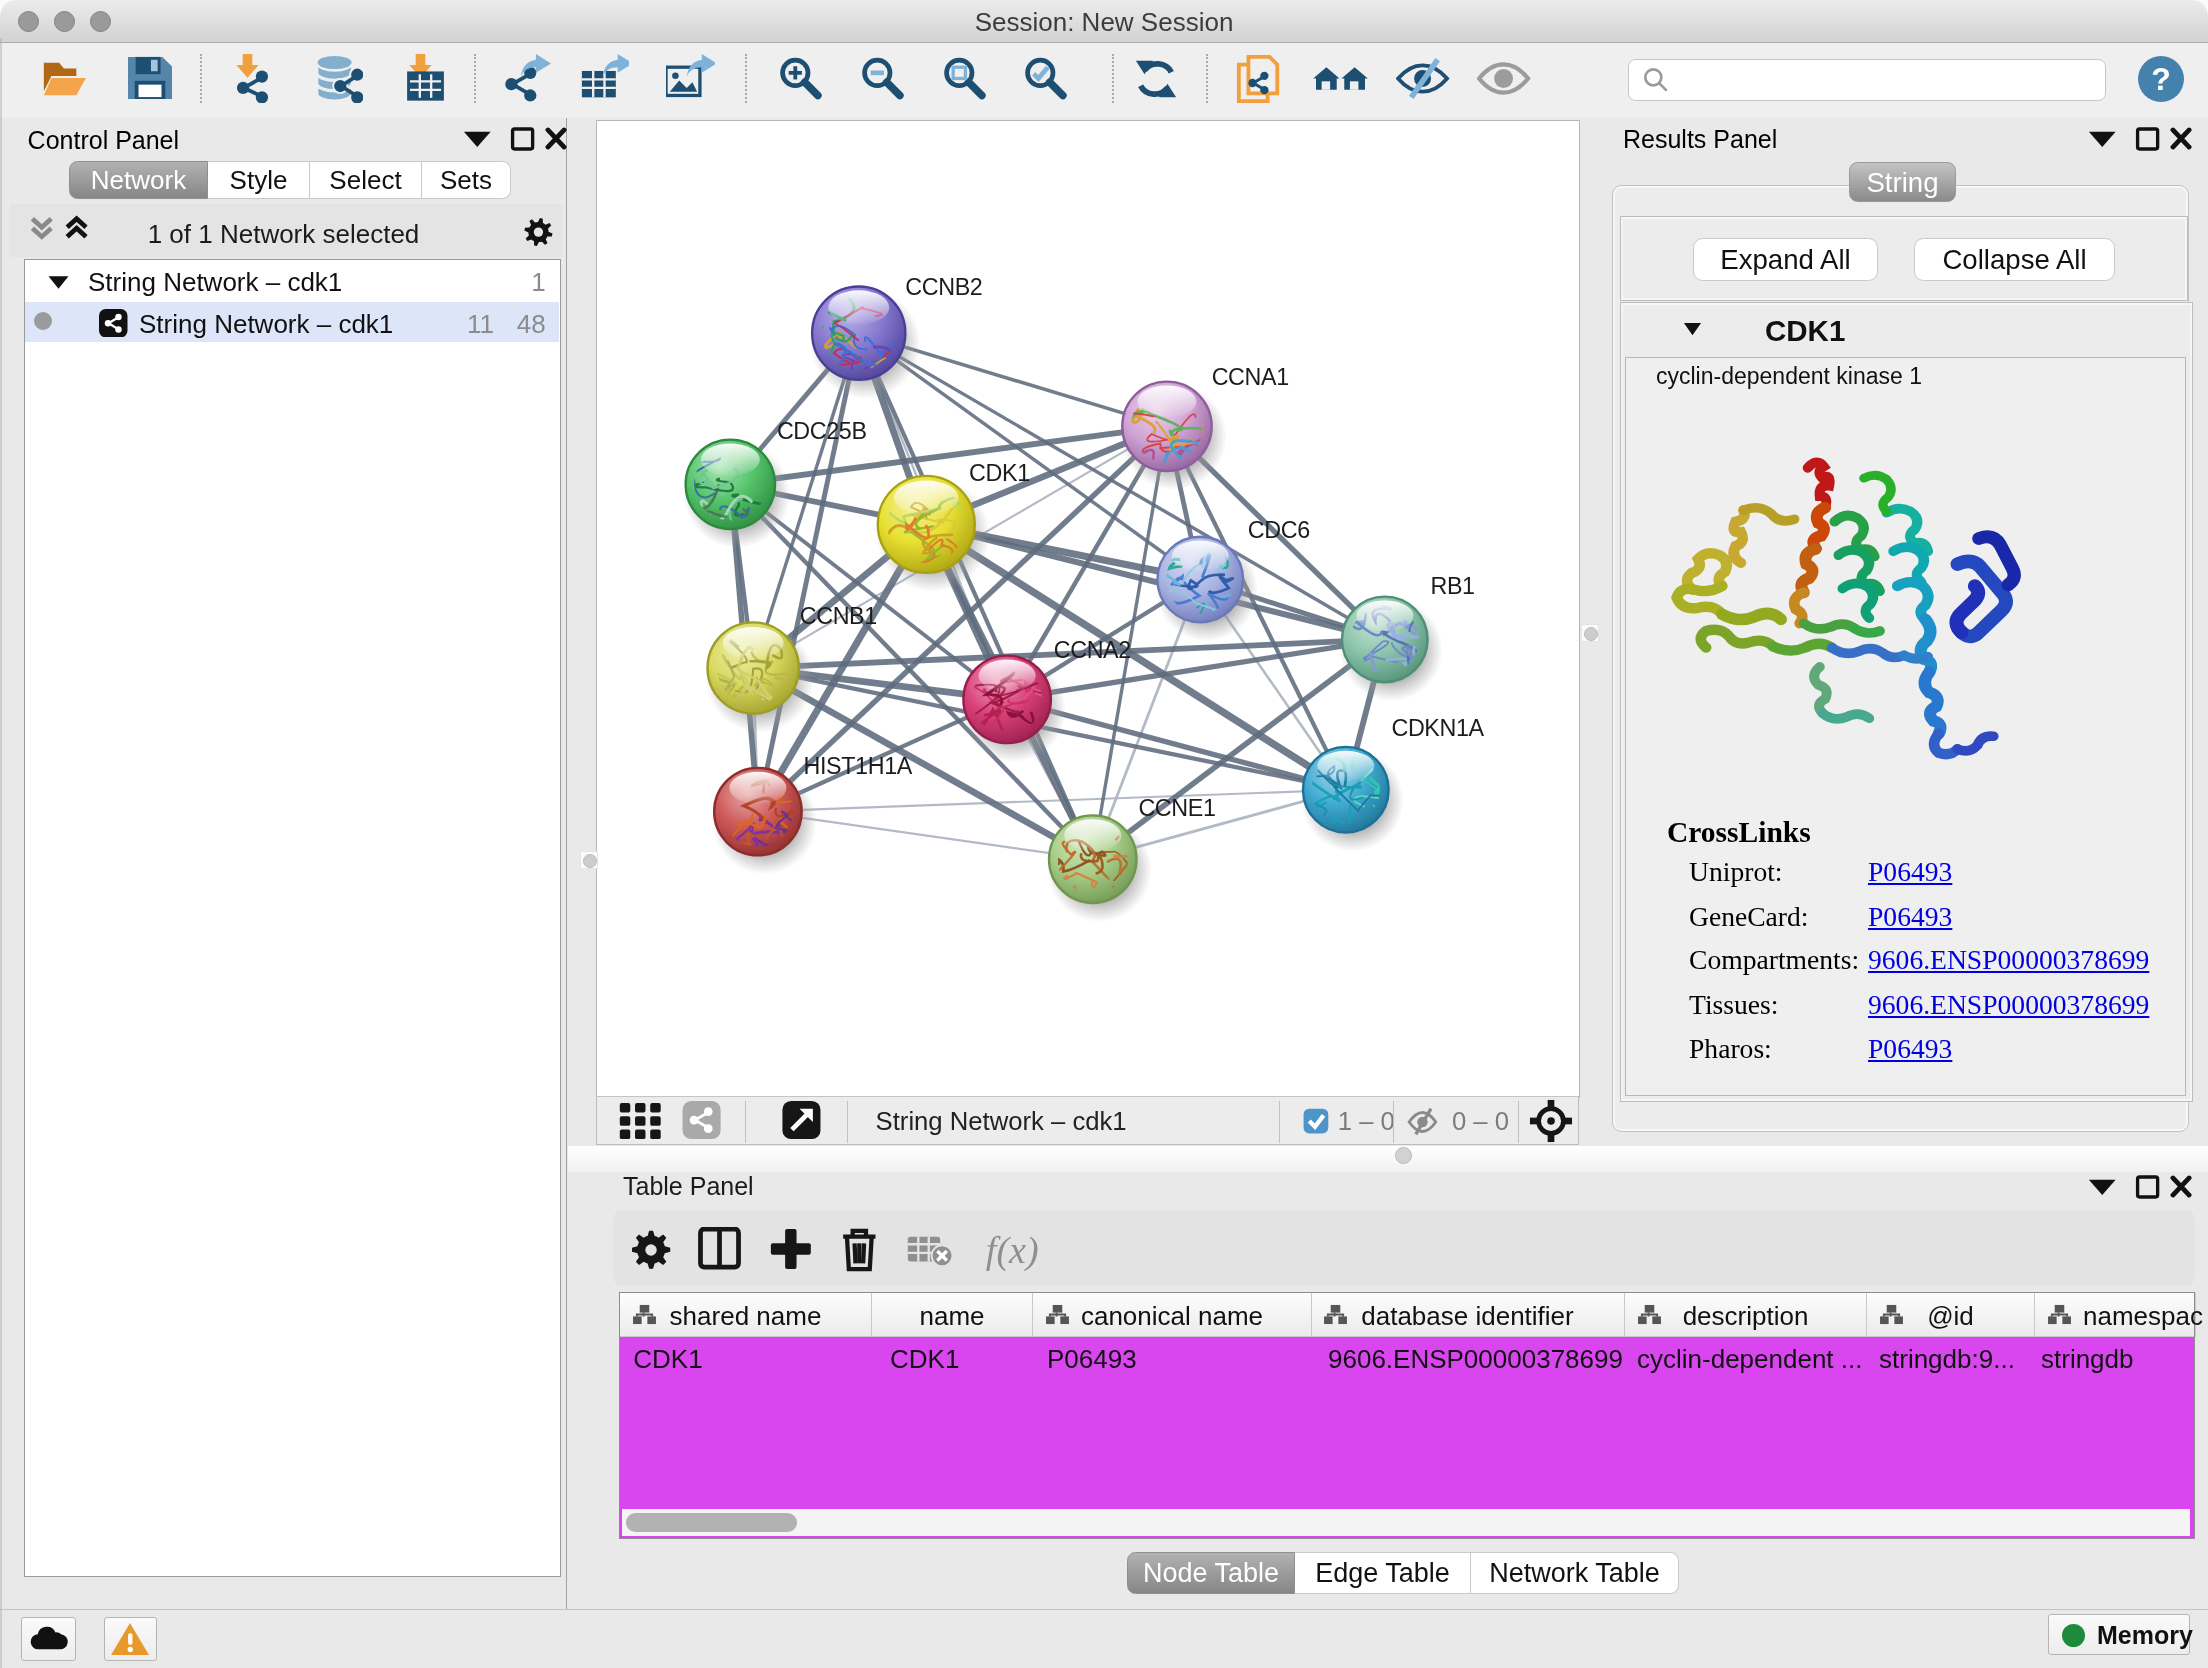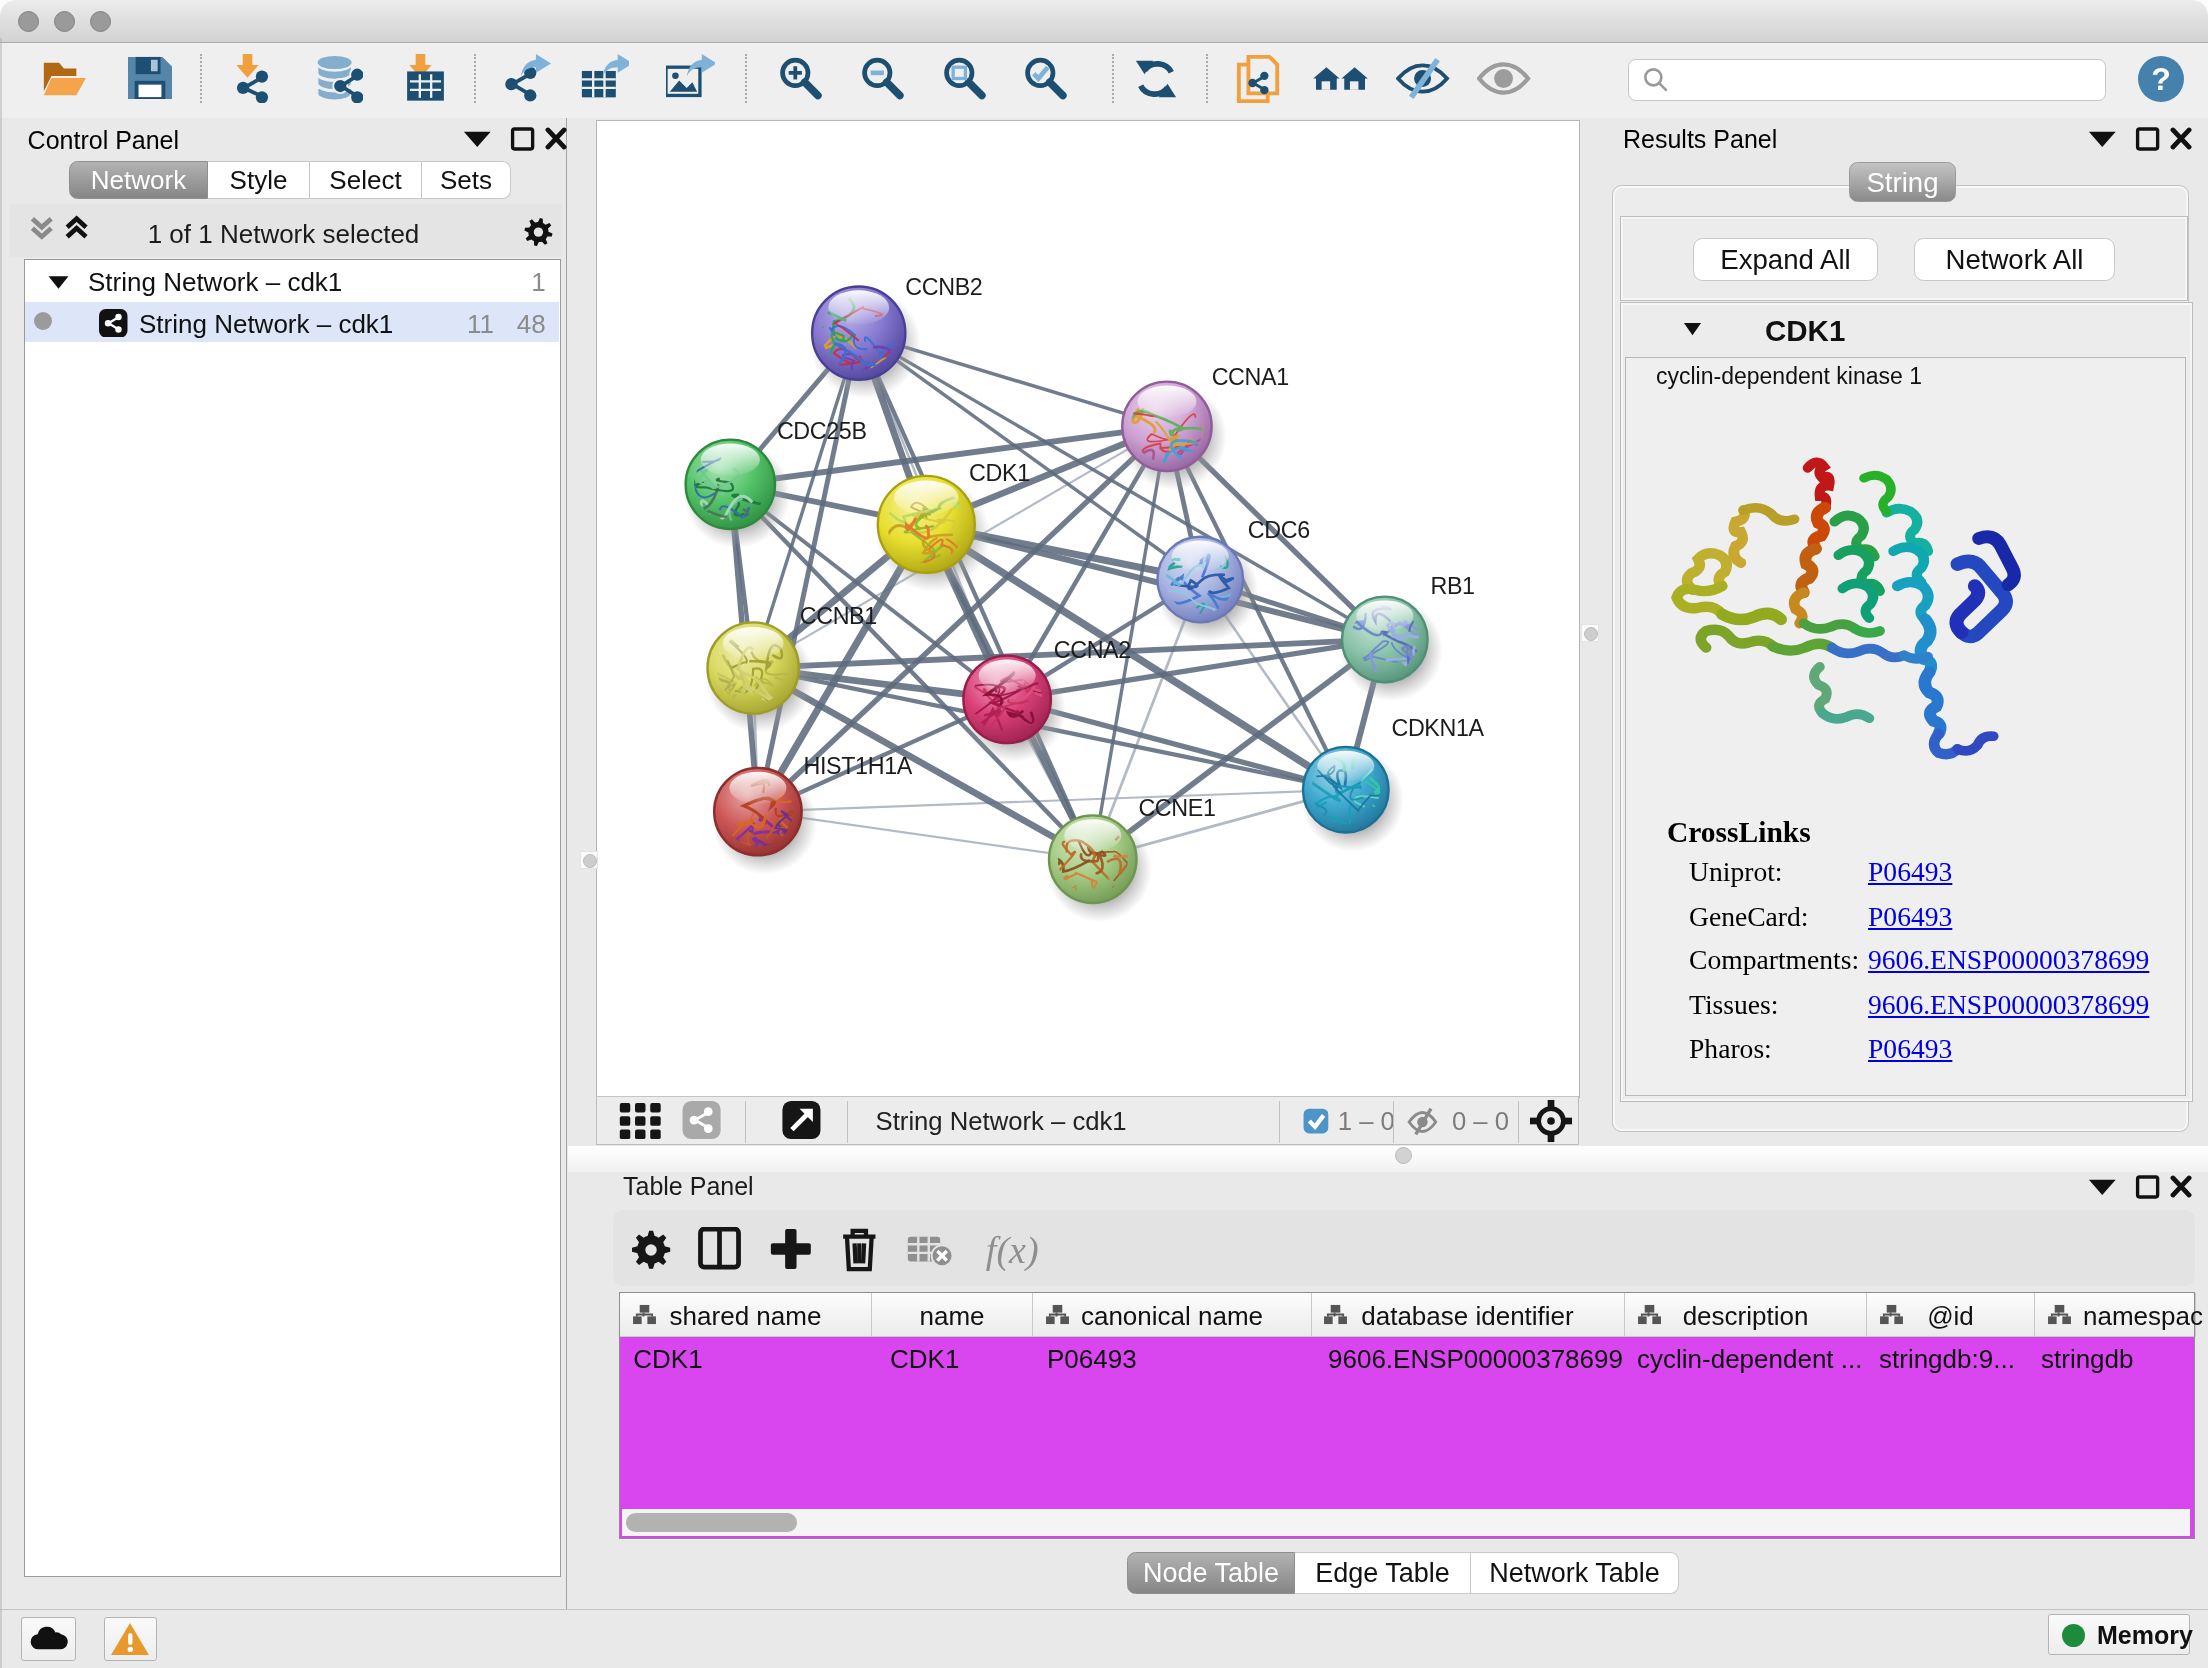--- a/index.html
+++ b/index.html
@@ -60,20 +60,21 @@
   svg{display:block;}
   .icon{position:absolute;}
 </style>
 </head>
 <body>
 
 <div id="titlebar" class="abs">
   <div class="tl" style="left:18px"></div>
   <div class="tl" style="left:54px"></div>
   <div class="tl" style="left:90px"></div>
+  <div id="wtitle">Session: New Session</div>
 </div>
 
 <div id="toolbar" class="abs">
 <svg class="icon" style="left:38px;top:12.4px" width="48" height="44" viewBox="0 0 50 46">
       <path d="M6 38 L6 8 L22 8 L27 14 L40 14 L40 22 L14 22 Z" fill="#b26812"></path>
 <path d="M14 24 L50 24 L40 42 L6 42 Z" fill="#f4a54c"></path>
     </svg>
 <svg class="icon" style="left:126px;top:12.4px" width="48" height="44" viewBox="0 0 50 46">
       <path d="M2 2 L38 2 L48 12 L48 48 L2 48 Z" fill="#5585a9"></path>
 <rect x="10" y="2" width="26" height="18" fill="#1d4f72"></rect>
@@ -749,21 +750,21 @@
 <rect x="53" y="3" width="21" height="21" fill="none" stroke="#111" stroke-width="3.5" rx="2"></rect>
 <g stroke="#111" stroke-width="5" stroke-linecap="round">
       <line x1="90" y1="4" x2="107" y2="22"></line>
       <line x1="107" y1="4" x2="90" y2="22"></line>
     </g>
   </svg>
 <div id="rp-outer" class="abs"></div>
 <div id="stringtab" class="abs">String</div>
 <div id="rp-expbox" class="abs"></div>
 <div class="wbtn" style="left:1693px;top:238px;width:185px;height:43px;line-height:41px;">Expand All</div>
-<div class="wbtn" style="left:1914px;top:238px;width:201px;height:43px;line-height:41px;">Network All</div>
+<div class="wbtn" style="left:1914px;top:238px;width:201px;height:43px;line-height:41px;">Collapse All</div>
 <div id="rp-main" class="abs"></div>
 <svg class="abs" style="left:1683px;top:322px" width="19" height="14.3" viewBox="0 0 20 15">
     <path d="M1 1 L19 1 L10 14 Z" fill="#111"></path>
   </svg>
 <div class="abs" style="left:1765px;top:314px;font-size:29.5px;font-weight:bold;color:#111;">CDK1</div>
 <div id="rp-inner" class="abs"></div>
 <div class="abs" style="left:1656px;top:363px;font-size:23px;color:#111;">cyclin-dependent kinase 1</div>
 <svg class="abs" style="left:1666px;top:455px" width="361" height="366" viewBox="0 0 540 570" preserveAspectRatio="none">
 <g fill="none" stroke-linecap="round">
 <path d="M112 168 Q96 158 104 142 Q120 136 112 120 Q96 122 104 104 Q122 100 116 86" stroke="#c8a830" stroke-width="16"></path>

